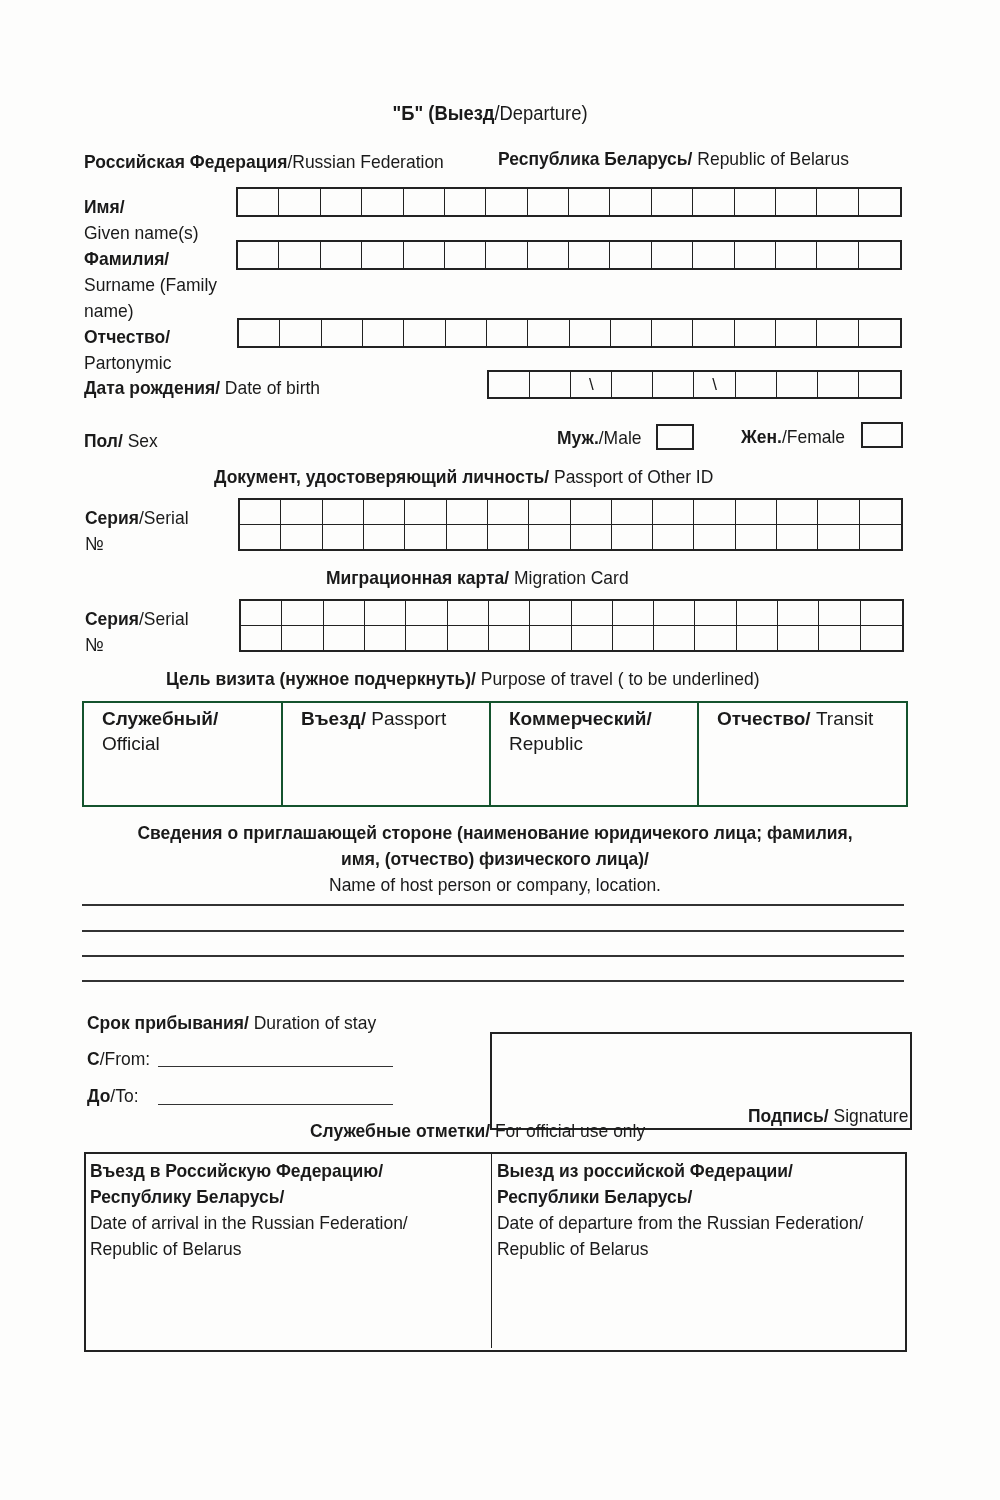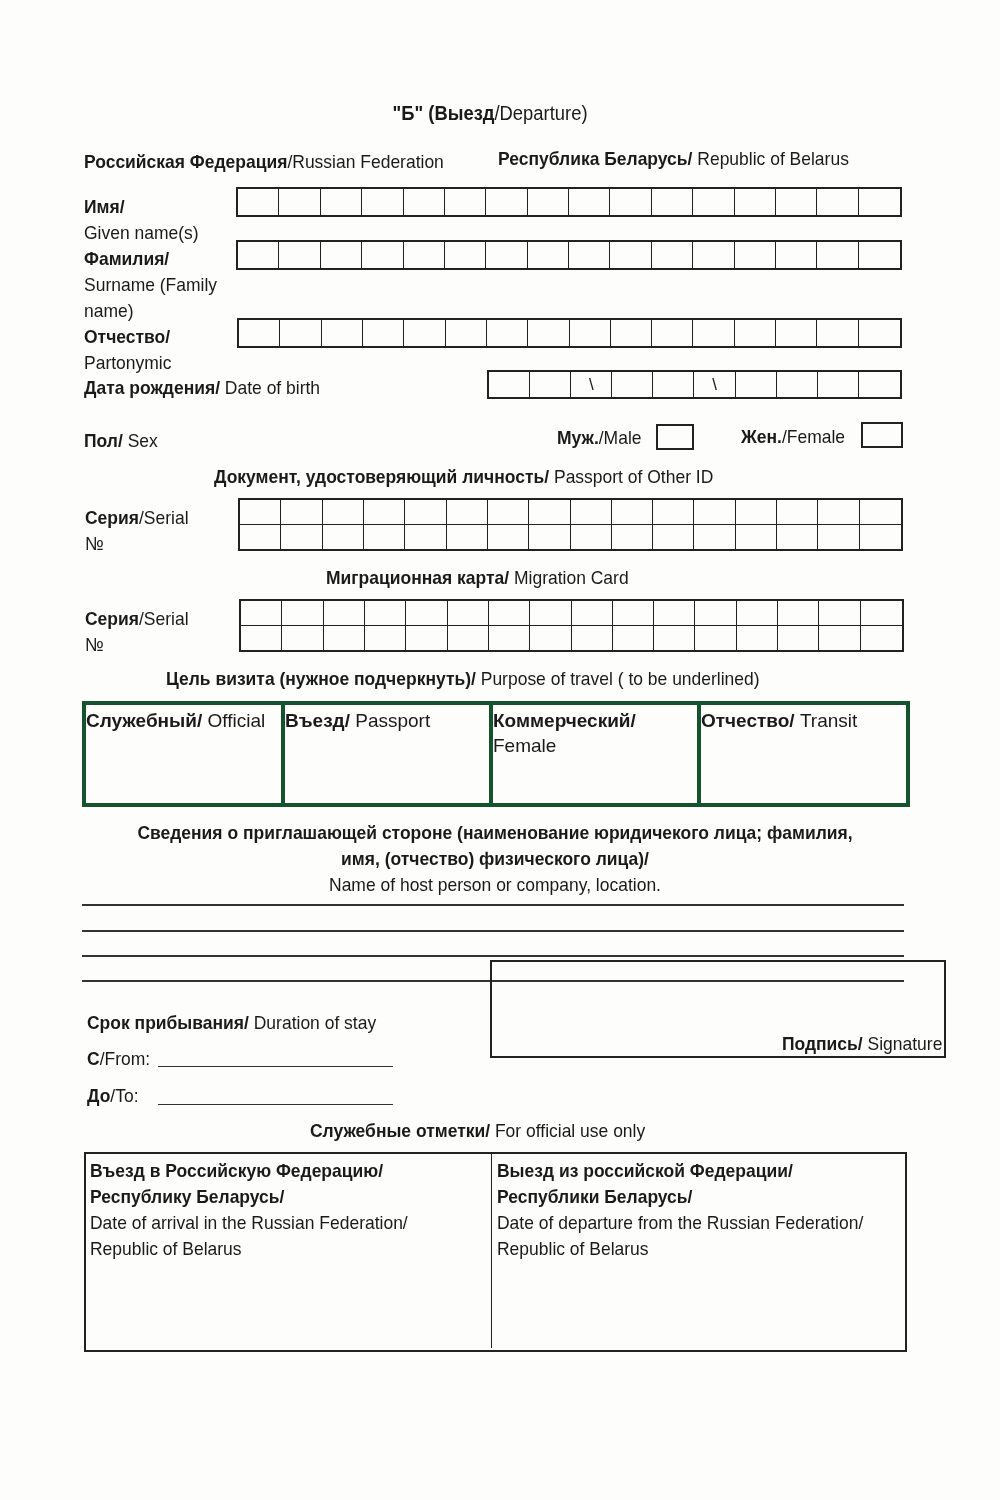--- a/index.html
+++ b/index.html
@@ -12,21 +12,21 @@
   .tc { transform-origin:center top; }
   b { font-weight:bold; }
   .grid { position:absolute; display:grid; border:2px solid #222; box-sizing:border-box; }
   .grid .cell { border-right:1.5px solid #222; box-sizing:border-box; display:flex; align-items:center; justify-content:center; font-size:17px; }
   .grid .cell:last-child { border-right:none; }
   .grid2 .cell { border-bottom:1.5px solid #222; }
   .grid2 .cell.r2 { border-bottom:none; }
   .grid2 .cell.last { border-right:none; }
   .cb { position:absolute; width:38px; height:26px; border:2px solid #222; box-sizing:border-box; }
   table.purpose { position:absolute; left:82px; top:701px; width:824px; height:106px; border-collapse:collapse; table-layout:fixed; }
-  table.purpose td { border:4px solid #14532d; vertical-align:top; padding:3px 0; font-size:19px; line-height:25px; }
+  table.purpose td { border:2px solid #14532d; vertical-align:top; padding:3px 18px; font-size:19px; line-height:25px; }
   .hline { position:absolute; height:0; border-top:2px solid #333; }
   .box { position:absolute; border:2px solid #222; box-sizing:border-box; }
 </style>
 </head>
 <body>
 
 <div class="abs t tc" style="left:0;width:980px;top:101px;text-align:center;font-size:20px;">
   <b>"Б" (Выезд</b><span>/Departure)</span>
 </div>
 
@@ -226,21 +226,21 @@
   <colgroup>
       <col style="width:199px">
       <col style="width:208px">
       <col style="width:208px">
       <col style="width:209px">
     </colgroup>
   <tbody>
       <tr>
     <td><b>Служебный/</b><span> Official</span></td>
     <td><b>Въезд/</b><span> Passport</span></td>
-    <td><b>Коммерческий/</b><br><span>Female</span></td>
+    <td><b>Коммерческий/</b><br><span>Republic</span></td>
     <td><b>Отчество/</b><span> Transit</span></td>
   </tr>
 </tbody>
   </table>
 
 <div class="abs t tc" style="left:0;width:990px;top:820px;text-align:center;line-height:26px;">
   <b>Сведения о приглашающей стороне (наименование юридичекого лица; фамилия,</b><br>
   <b>имя, (отчество) физического лица)/</b><br>
   <span>Name of host person or company, location.</span>
 </div>
@@ -254,21 +254,21 @@
 </div>
 <div class="abs t" style="left:87px;top:1047px;">
   <b>С</b><span>/From:</span>
 </div>
 <div class="hline" style="left:158px;width:235px;top:1066px;border-top-width:1.5px;"></div>
 <div class="abs t" style="left:87px;top:1084px;">
   <b>До</b><span>/To:</span>
 </div>
 <div class="hline" style="left:158px;width:235px;top:1104px;border-top-width:1.5px;"></div>
 
-<div class="box" style="left:490px;top:960px;width:456px;height:98px;padding-left:11px;">
+<div class="box" style="left:490px;top:1032px;width:422px;height:98px;padding-left:11px;">
   <div class="abs t" style="right:2px;bottom:0;transform-origin:right top;">
     <b>Подпись/</b><span> Signature</span>
   </div>
 </div>
 
 <div class="abs t" style="left:310px;top:1119px;">
   <b>Служебные отметки/</b><span> For official use only</span>
 </div>
 <div class="box" style="left:84px;top:1152px;width:823px;height:200px;">
   <div class="abs" style="left:405px;top:0;width:0;height:194px;border-left:1.5px solid #222;"></div>

